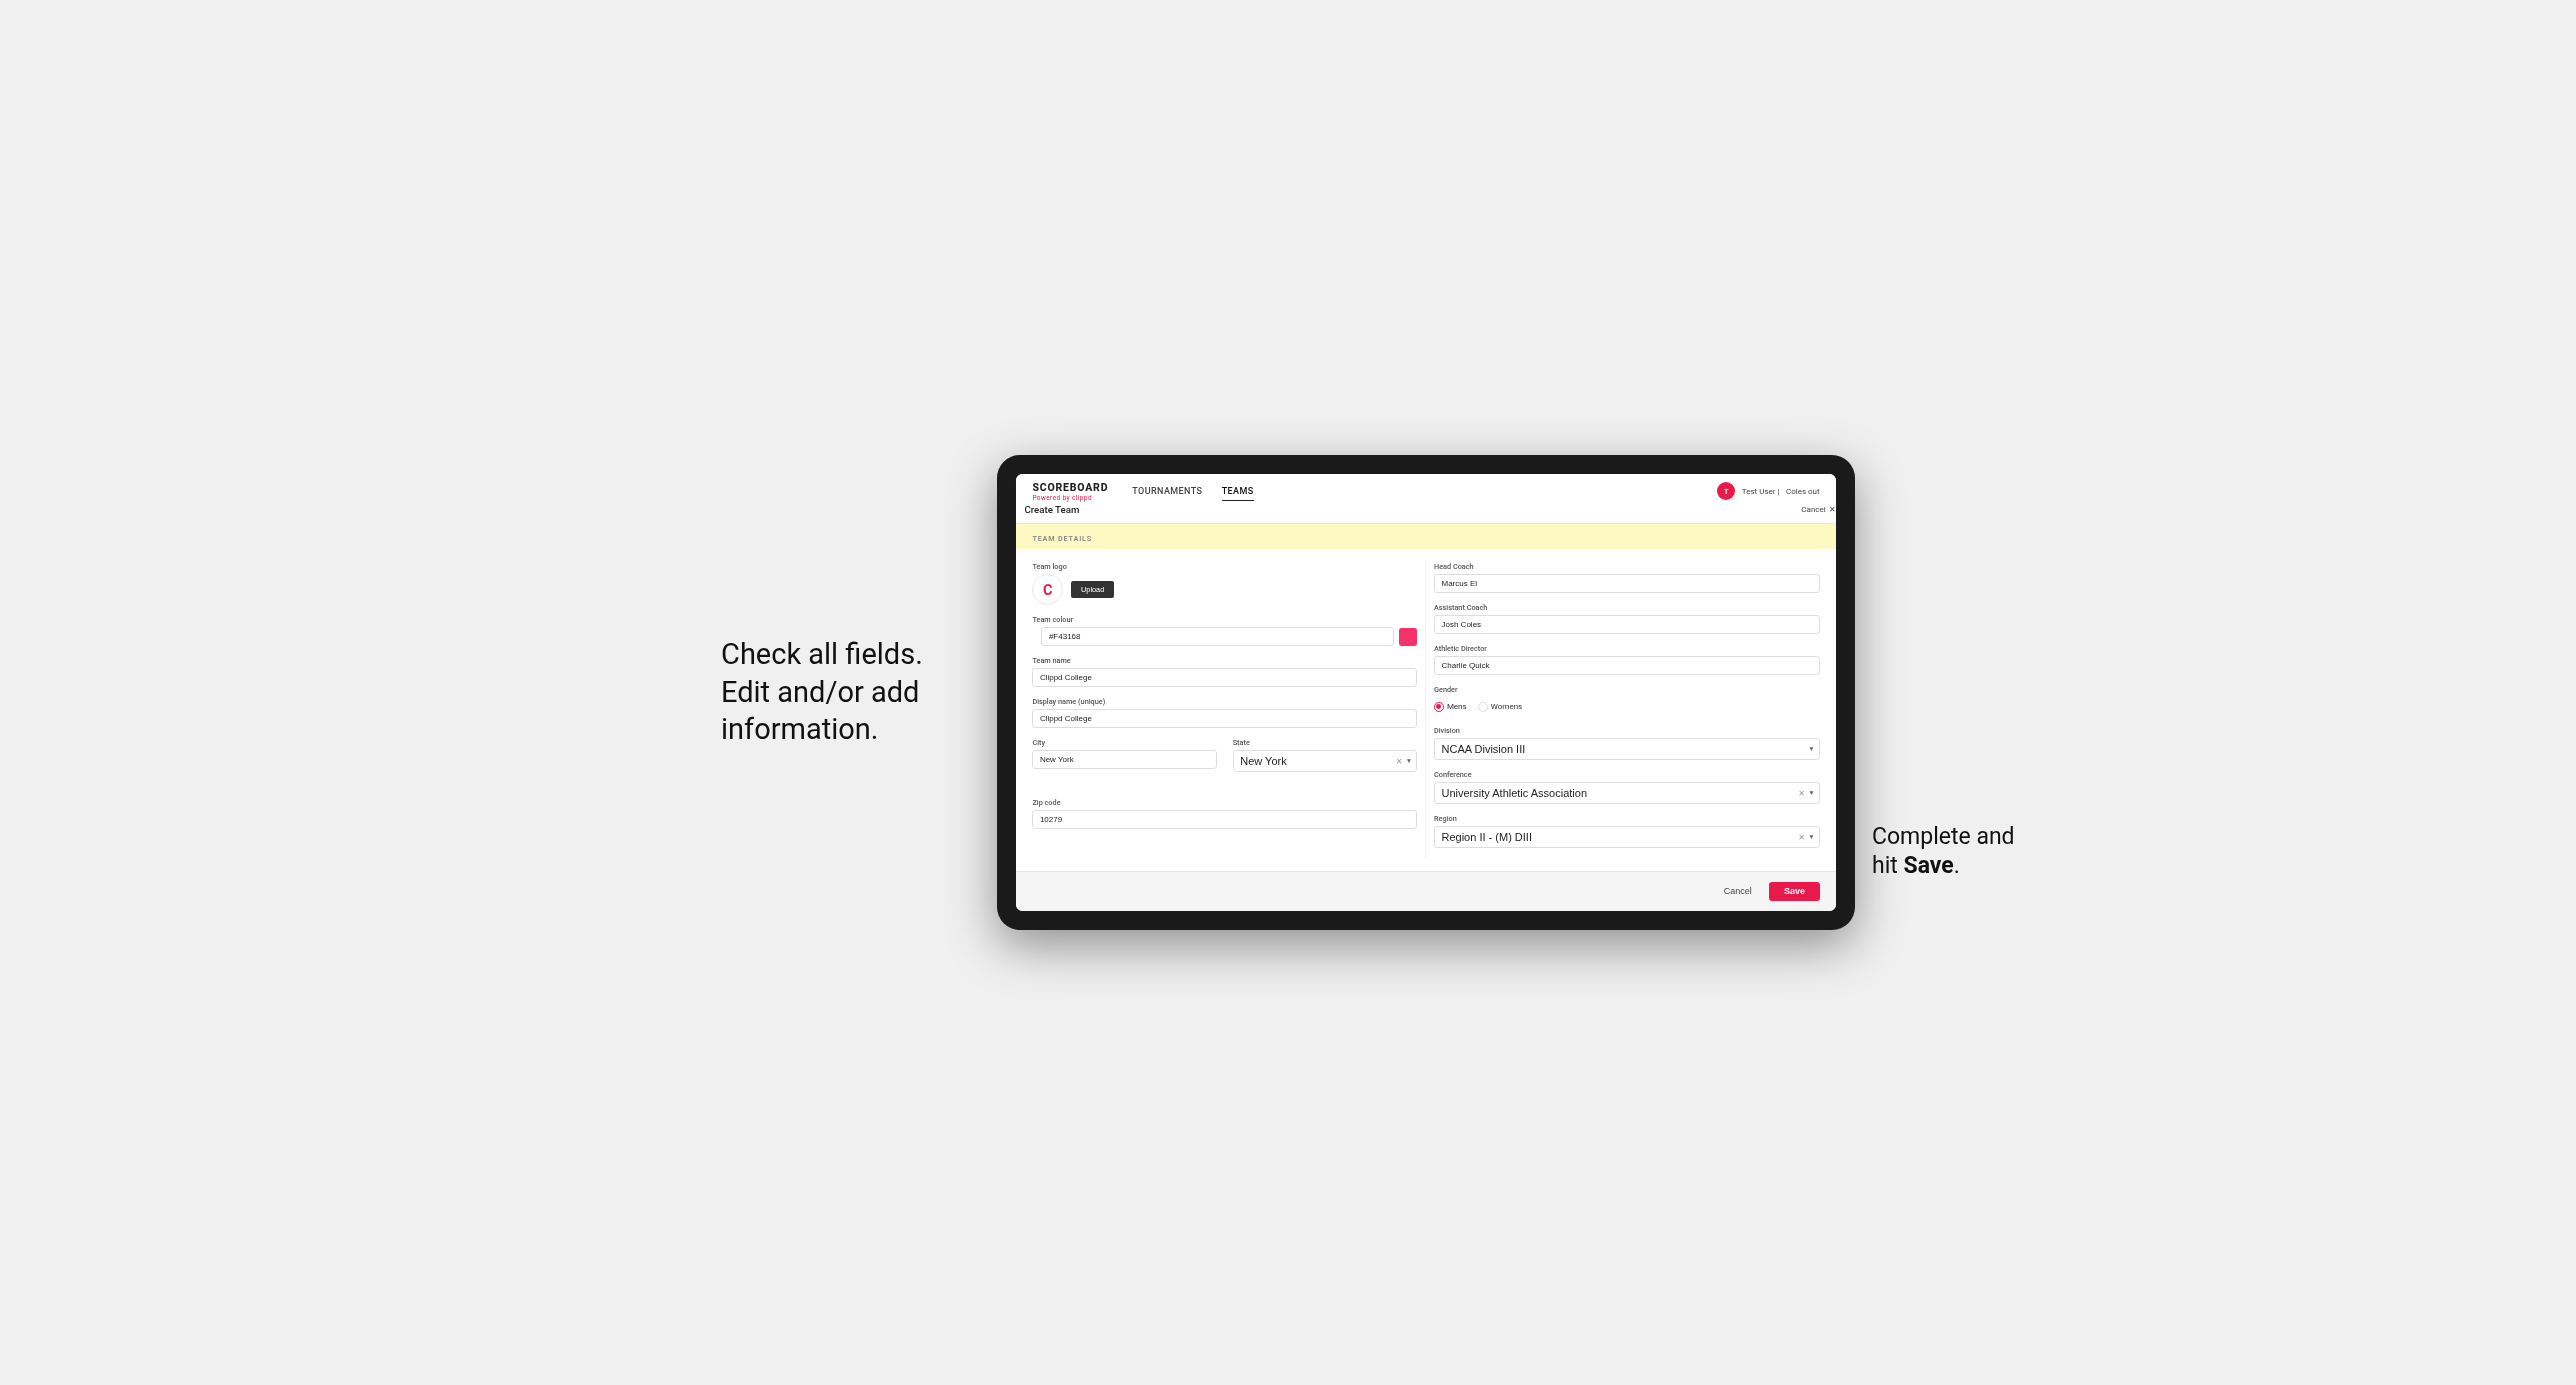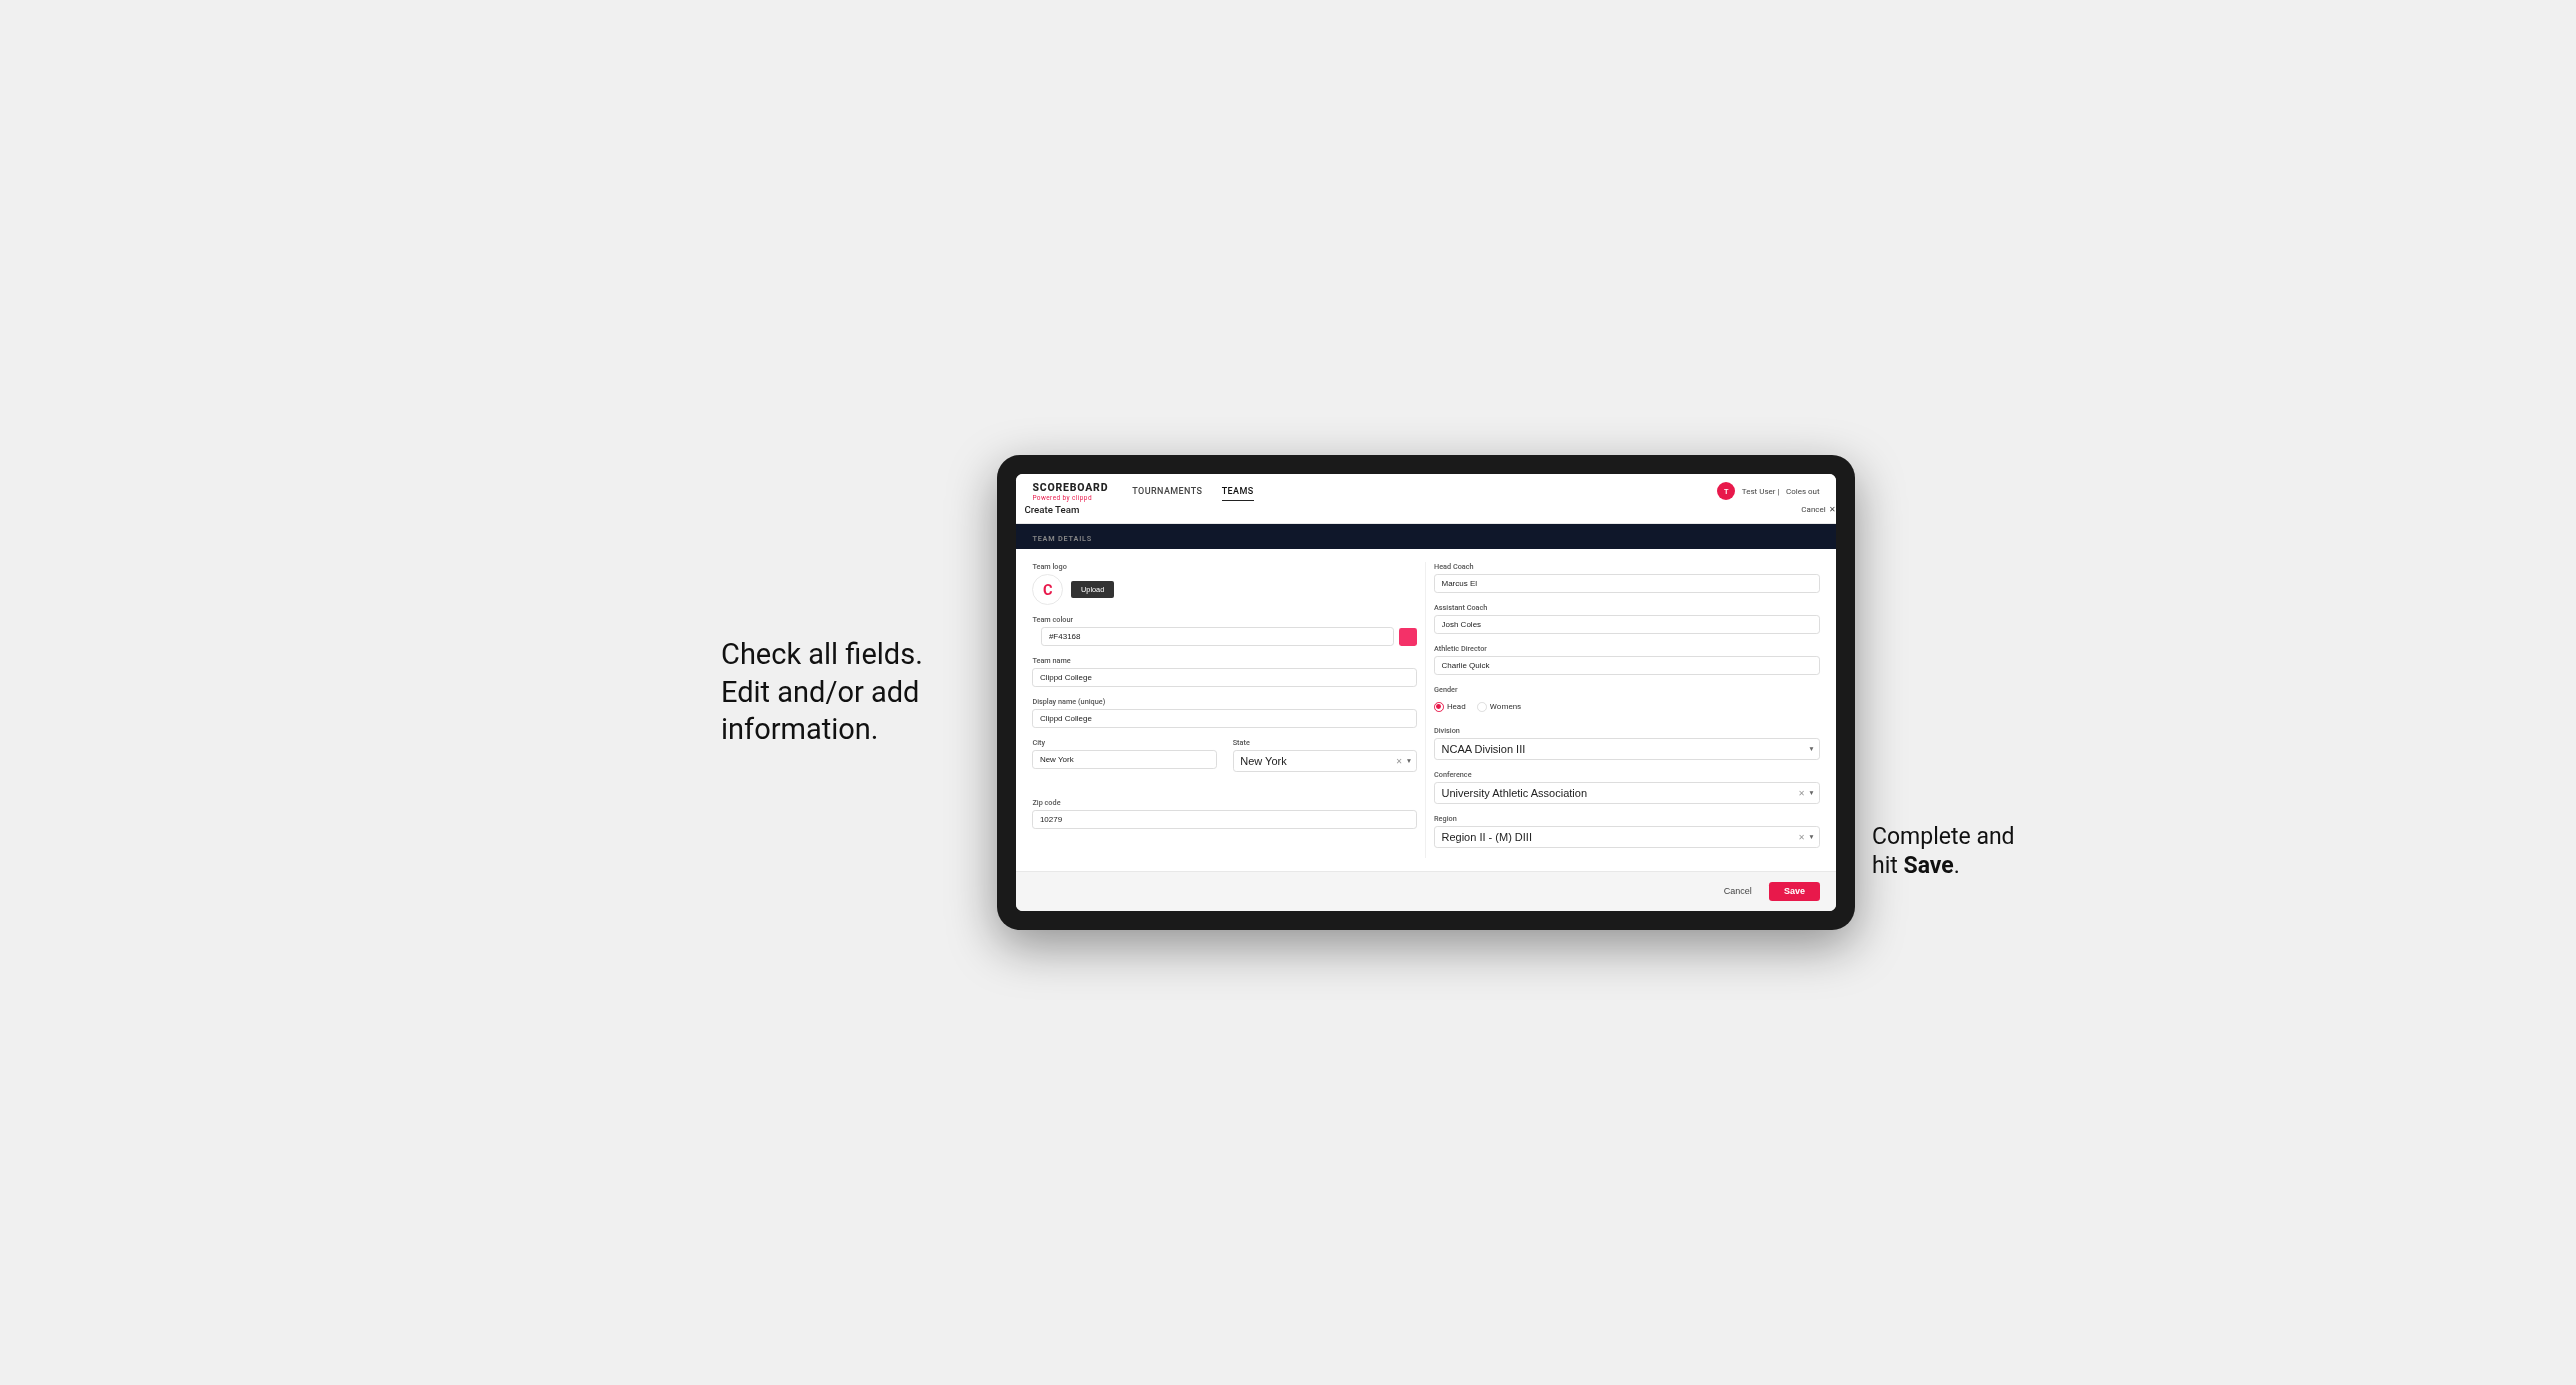--- a/index.html
+++ b/index.html
@@ -151,21 +151,21 @@
       gap: 3.2px;
     }
 
     .section-label {
       font-size: 7.3px;
       color: #888;
       font-weight: 600;
       letter-spacing: 0.8px;
       text-transform: uppercase;
       padding: 9.7px 16px 6.5px;
-      background: #0f172a;
+      background: #fef9c3;
     }
 
     .form-grid {
       display: grid;
       grid-template-columns: 1fr 1fr;
       gap: 0;
       background: #fff;
       padding: 13px 16px;
     }
 
@@ -517,21 +517,21 @@
             <div class="field-group">
               <label class="field-label">Athletic Director</label>
               <input class="field-input" type="text" value="Charlie Quick" style="">
             </div>
 
             <div class="field-group">
               <label class="field-label">Gender</label>
               <div class="radio-group">
                 <label class="radio-option">
                   <div class="radio-dot checked"></div>
-                  <span>Head</span>
+                  <span>Mens</span>
                 </label>
                 <label class="radio-option">
                   <div class="radio-dot"></div>
                   <span>Womens</span>
                 </label>
               </div>
             </div>
 
             <div class="field-group">
               <label class="field-label">Division</label>

